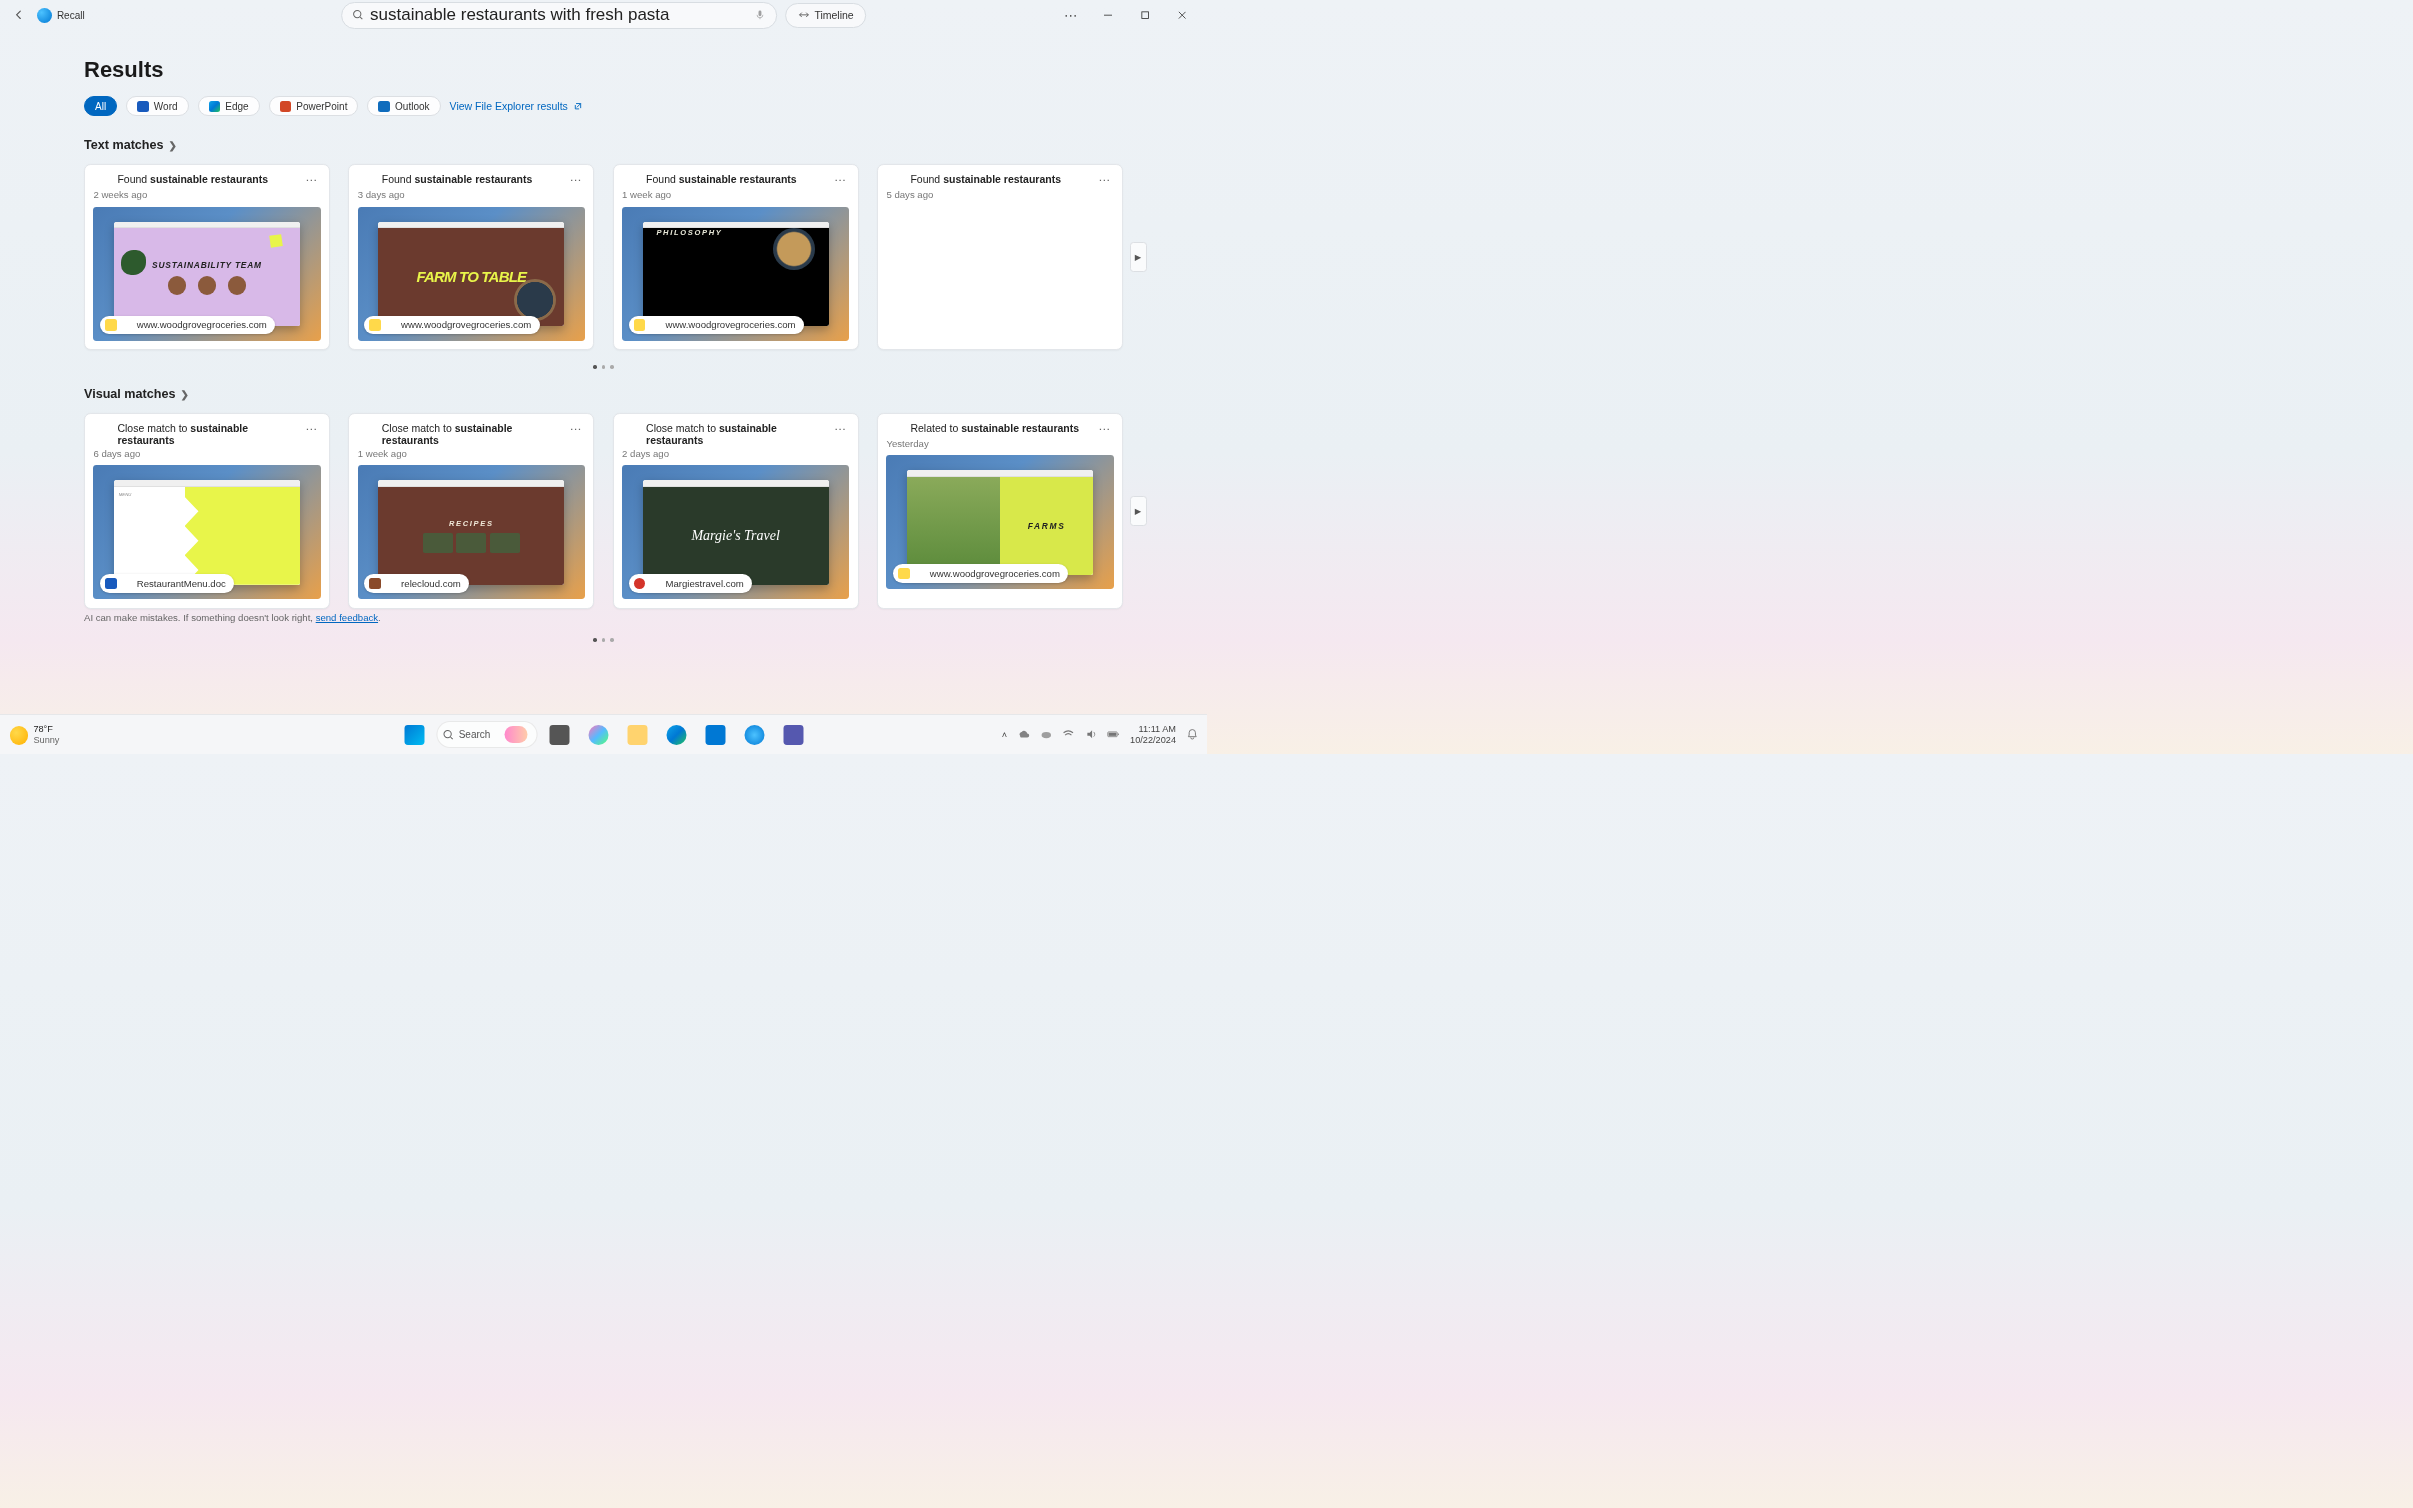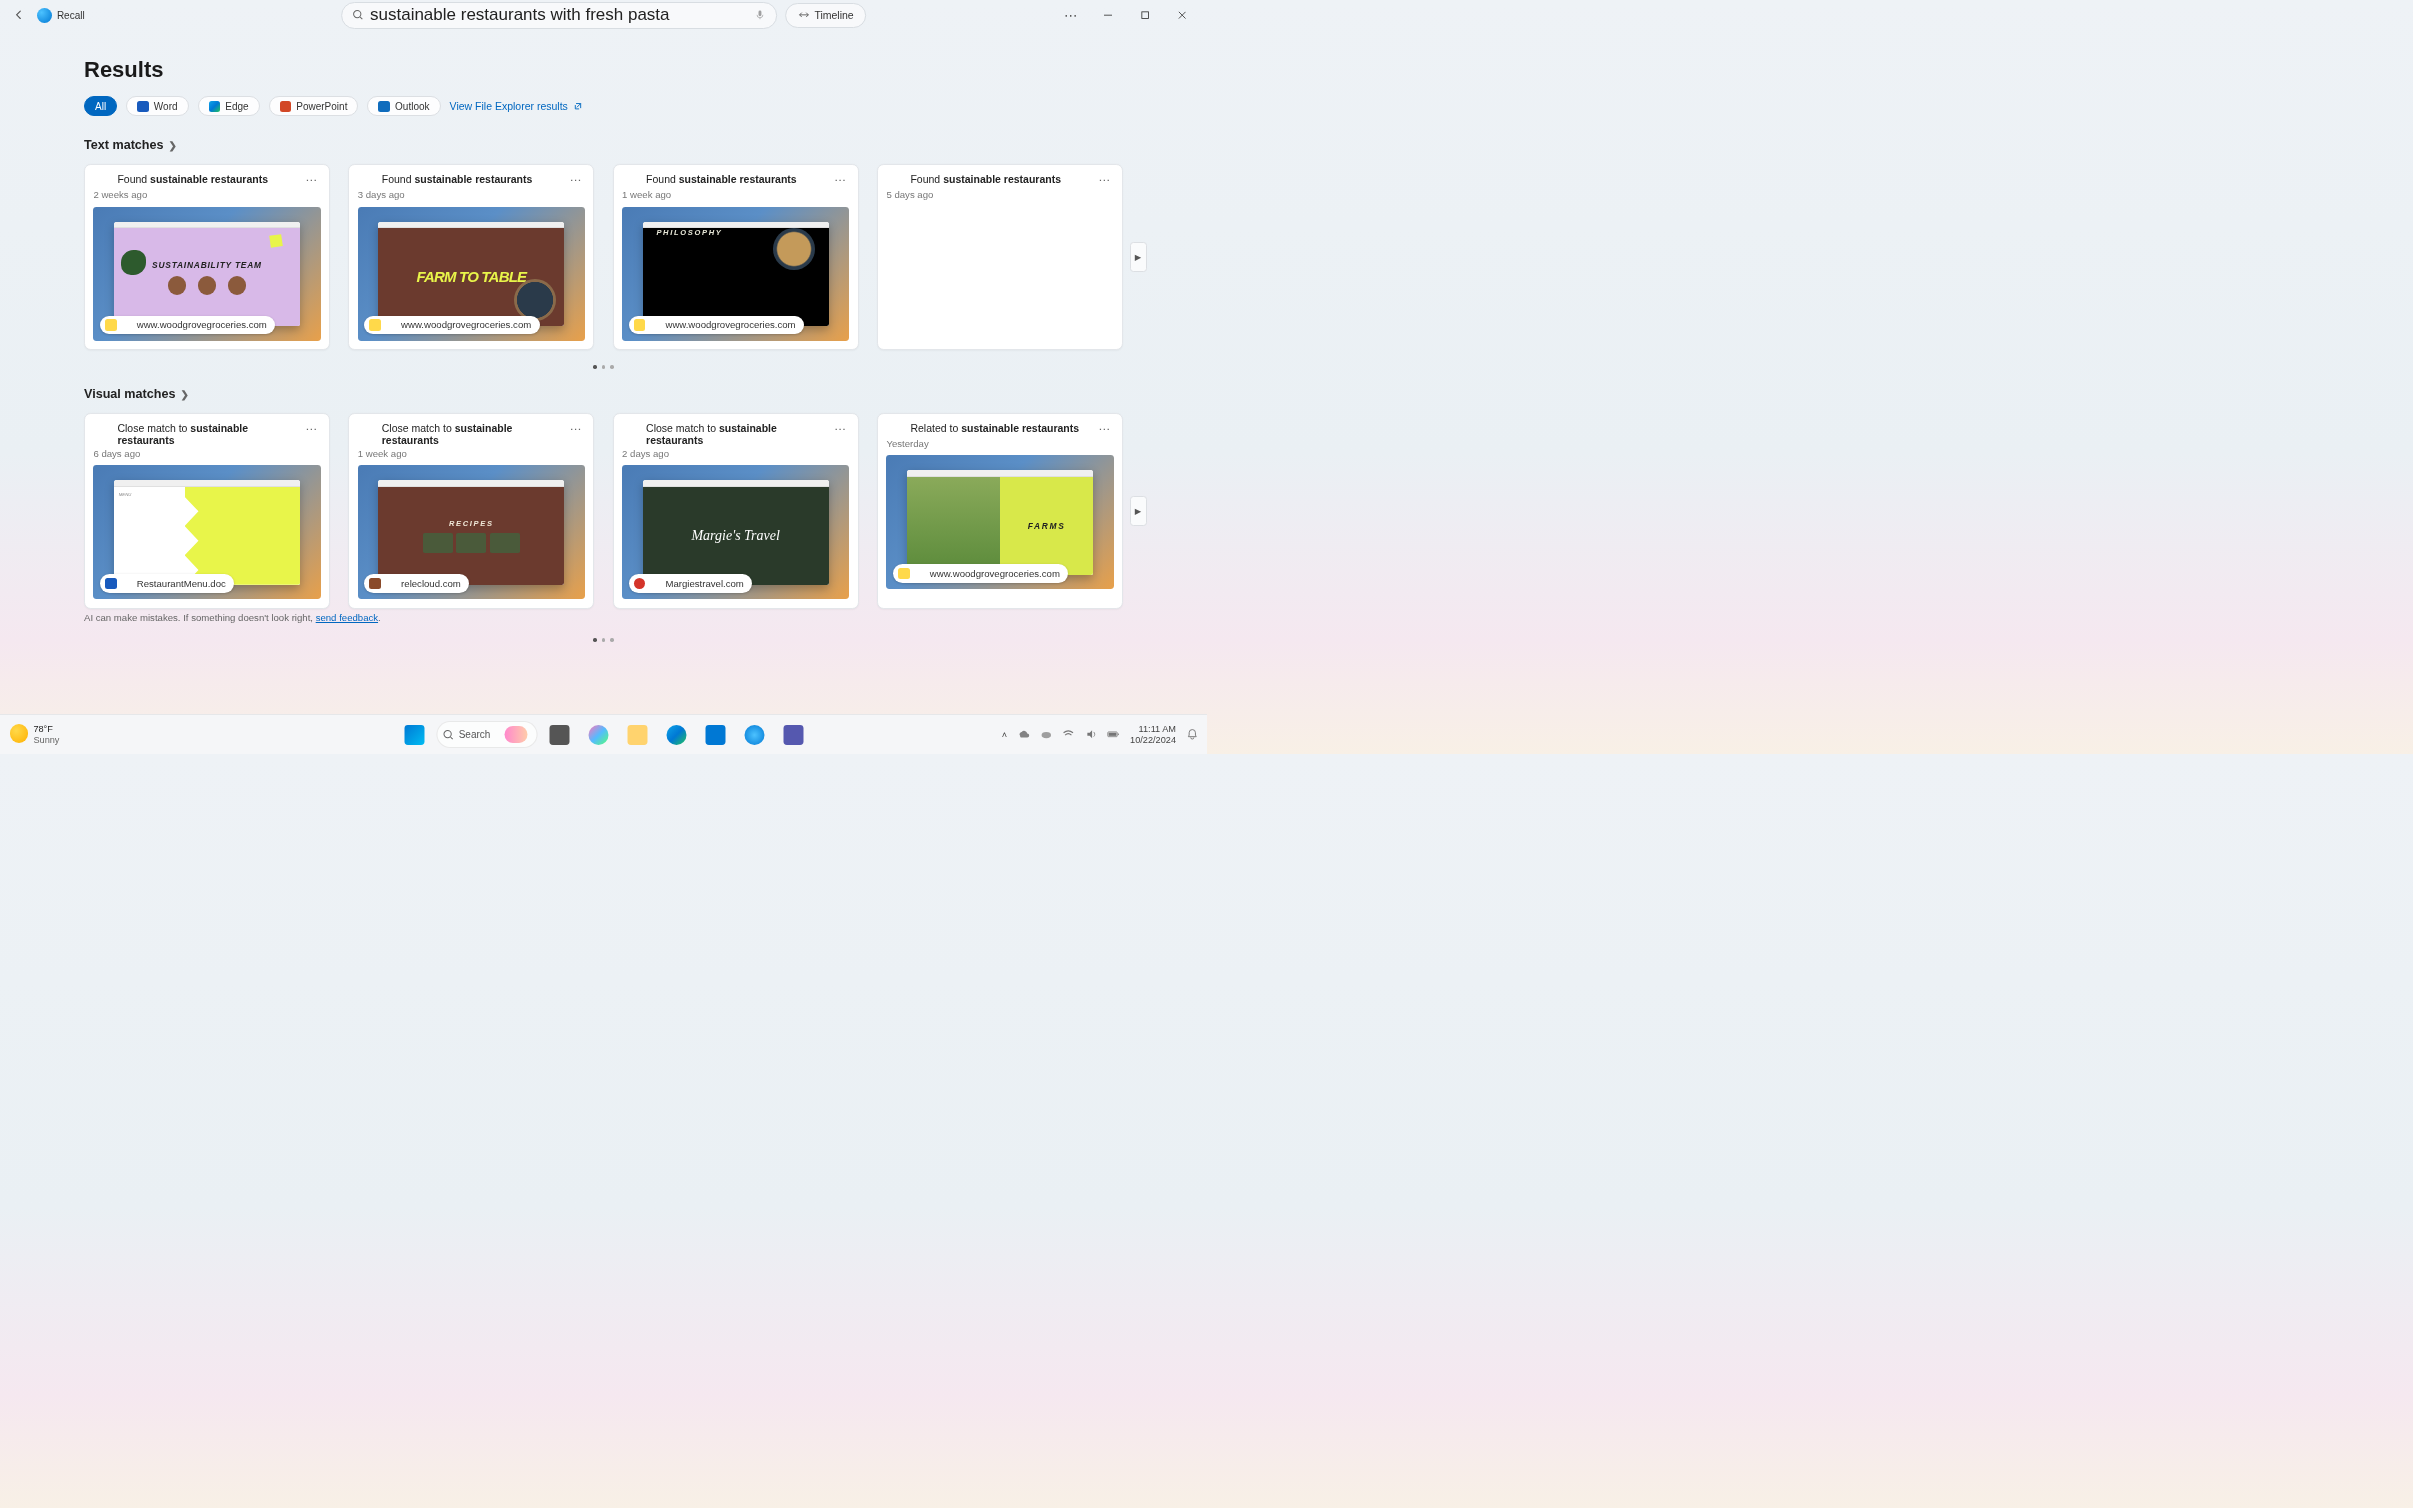--- a/index.html
+++ b/index.html
@@ -136,21 +136,21 @@
 
 .ai-disclaimer { font-size:9.6px; color:#666; margin-top:3.4px; }
 .ai-disclaimer a { color:#0067c0; text-decoration:underline; cursor:pointer; }
 
 
 .taskbar {
   position:absolute; bottom:0; left:0; right:0; height:40px;
   background:rgba(245,247,250,.85); border-top:0.8px solid rgba(0,0,0,.06);
   display:flex; align-items:center; backdrop-filter:blur(17px);
 }
-.weather { display:flex; align-items:flex-start; gap:5px; padding-left:10px; }
+.weather { display:flex; align-items:flex-end; gap:5px; padding-left:10px; }
 .weather-icon { width:18.4px; height:18.4px; background:radial-gradient(circle at 35% 35%,#ffd94a,#ffb000); border-radius:50%; }
 .weather-text { font-size:9.2px; line-height:1.1; color:#222; }
 .center-icons { position:absolute; left:50%; transform:translateX(-50%); display:flex; align-items:center; gap:5px; }
 .tb-item { width:34px; height:34px; display:flex; align-items:center; justify-content:center; border-radius:3.4px; cursor:pointer; }
 .tb-ico { width:20px; height:20px; border-radius:3.4px; }
 .tb-search { display:flex; align-items:center; gap:5px; height:27px; padding:0 8.4px 0 5px; background:rgba(255,255,255,.7); border:0.8px solid rgba(0,0,0,.08); border-radius:13.4px; width:101px; font-size:10px; color:#555; }
 .tray { margin-left:auto; display:flex; align-items:center; gap:10px; padding-right:8.4px; color:#444; font-size:9.2px; }
 .tray .t-ico { width:12.6px; height:12.6px; opacity:.8; }
 .clock { text-align:right; line-height:1.1; }
 

